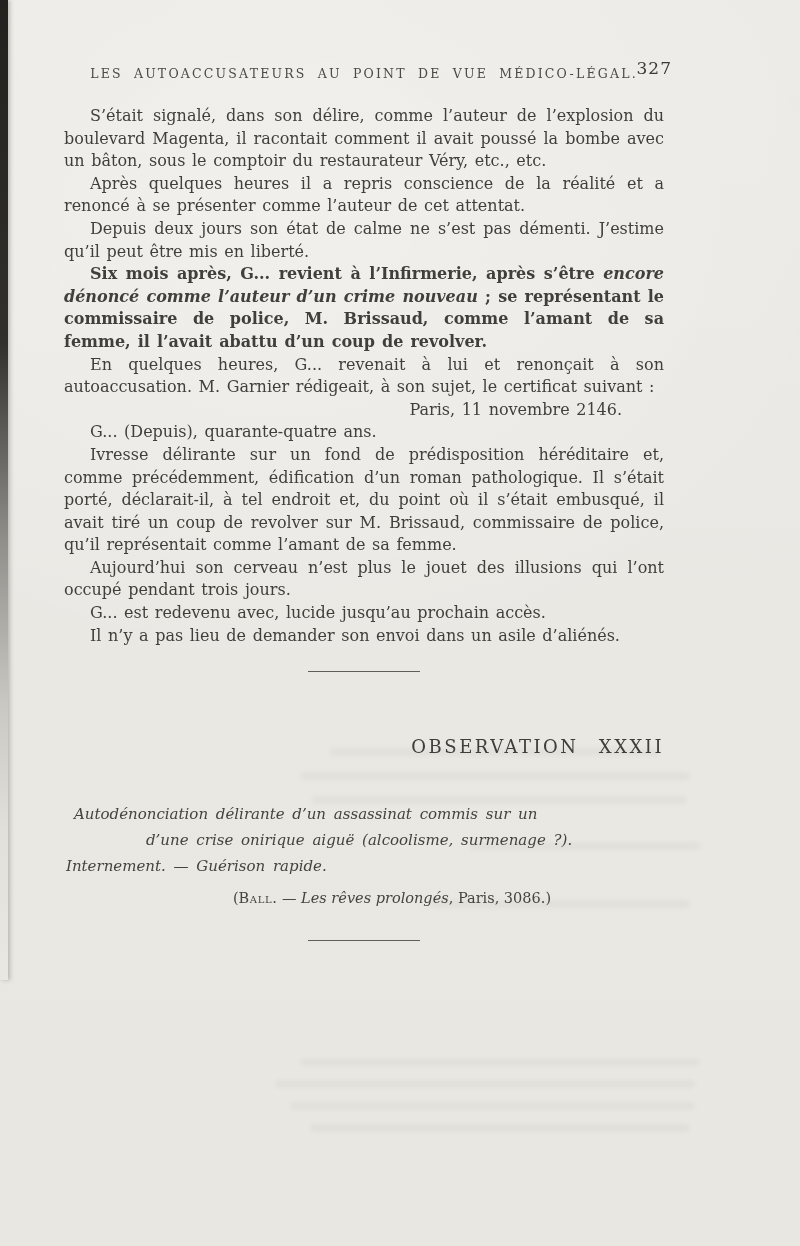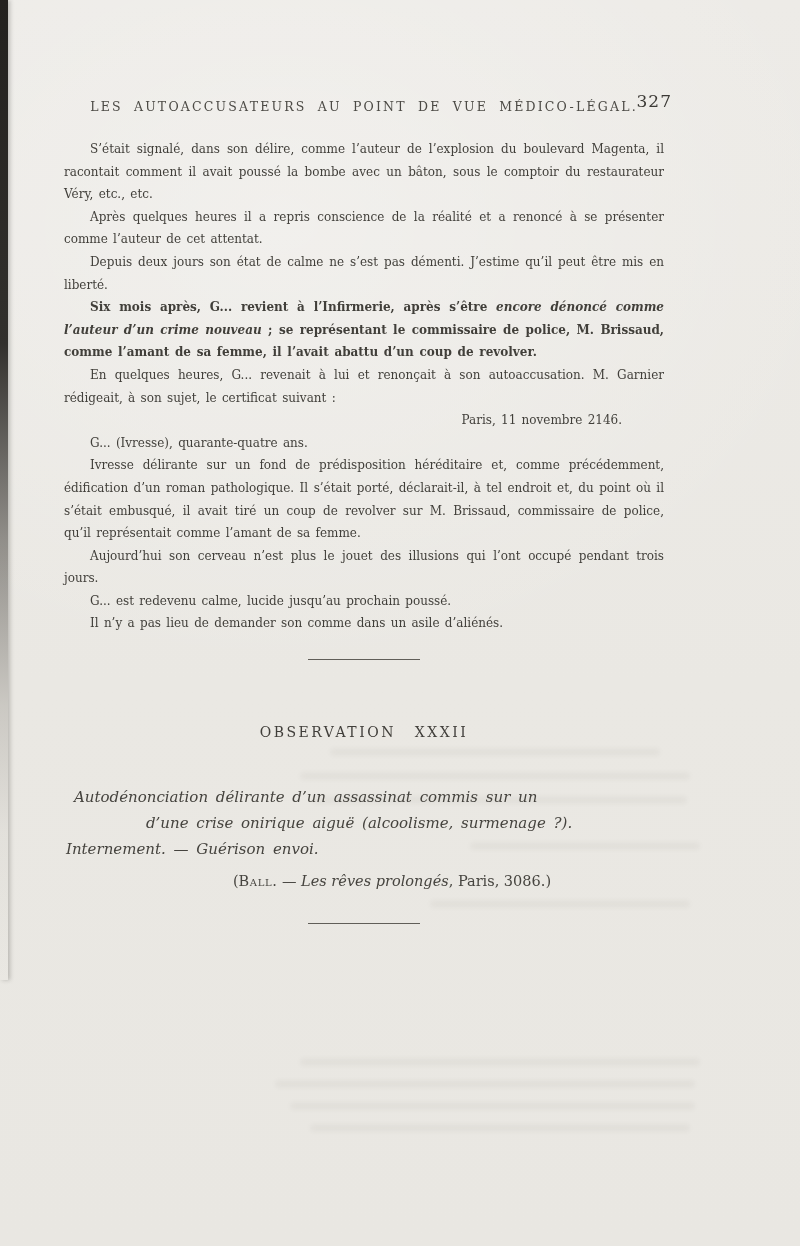--- a/index.html
+++ b/index.html
@@ -21,52 +21,52 @@
       rgba(24,22,20,0.95) 0%,
       rgba(34,32,29,0.92) 35%,
       rgba(70,67,62,0.55) 55%,
       rgba(110,106,99,0.25) 72%,
       rgba(140,136,128,0.08) 85%,
       rgba(140,136,128,0) 100%);
     box-shadow:2px 0 4px rgba(40,38,34,0.25);
   }
   .content { position:absolute; left:64px; top:0; width:600px; }
 
-  .running-header { position:relative; margin-top:96px; height:24px; text-align:center; }
+  .running-header { position:relative; margin-top:63px; height:24px; text-align:center; }
   .header-title {
     font-size:12.5px; letter-spacing:2.2px; word-spacing:5px;
     color:#4c4a45;
   }
   .page-number {
     position:absolute; right:-8px; top:-5px;
     font-size:17px; letter-spacing:1px; color:#3b3935;
   }
 
   .body-text {
     margin-top:18px;
-    font-size:12px; line-height:22.6px;
+    font-size:16px; line-height:22.6px;
     text-align:justify; word-spacing:1.5px;
     color:#413f3a;
   }
   .body-text p { margin:0; text-indent:26px; }
   .gap-top { margin-top:14px;font-weight:bold; }
   .dateline { margin-top:8px; text-indent:0; text-align:right; padding-right:42px; }
   .it { font-style:italic; }
 
   .rule {
     width:112px; height:0;
     border-top:1.8px solid #605e58;
     margin-left:auto; margin-right:auto;
   }
   .rule-1 { margin-top:24px; }
   .rule-2 { margin-top:34px; }
 
   .obs-heading {
-    margin-top:64px; text-align:center;
-    font-size:14px; letter-spacing:2.5px; word-spacing:12px;
+    margin-top:64px; text-align:right;
+    font-size:18px; letter-spacing:2.5px; word-spacing:12px;
     color:#403e3a;
   }
 
   .summary {
     margin-top:44px;
     font-style:italic; font-size:15px; line-height:26px;
     color:#45433e; word-spacing:3px;
   }
   .summary .line { white-space:nowrap; }
   .summary .l0 { padding-left:10px; }
@@ -114,35 +114,35 @@
     <div class="body-text">
 
       <p>S’était signalé, dans son délire, comme l’auteur de l’explosion du boulevard Magenta, il racontait comment il avait poussé la bombe avec un bâton, sous le comptoir du restaurateur Véry, etc., etc.</p>
       <p>Après quelques heures il a repris conscience de la réalité et a renoncé à se présenter comme l’auteur de cet attentat.</p>
       <p>Depuis deux jours son état de calme ne s’est pas démenti. J’estime qu’il peut être mis en liberté.</p>
 
       <p class="gap-top"><span>Six mois après, G... revient à l’Infirmerie, après s’être </span><span class="it">encore dénoncé comme l’auteur d’un crime nouveau</span><span> ; se représentant le commissaire de police, M. Brissaud, comme l’amant de sa femme, il l’avait abattu d’un coup de revolver.</span></p>
       <p>En quelques heures, G... revenait à lui et renonçait à son autoaccusation. M. Garnier rédigeait, à son sujet, le certificat suivant :</p>
 
       <p class="dateline">Paris, 11 novembre 2146.</p>
-      <p>G... (Ivresse), quarante-quatre ans.</p>
+      <p>G... (Depuis), quarante-quatre ans.</p>
       <p>Ivresse délirante sur un fond de prédisposition héréditaire et, comme précédemment, édification d’un roman pathologique. Il s’était porté, déclarait-il, à tel endroit et, du point où il s’était embusqué, il avait tiré un coup de revolver sur M. Brissaud, commissaire de police, qu’il représentait comme l’amant de sa femme.</p>
       <p>Aujourd’hui son cerveau n’est plus le jouet des illusions qui l’ont occupé pendant trois jours.</p>
-      <p>G... est redevenu calme, lucide jusqu’au prochain poussé.</p>
-      <p>Il n’y a pas lieu de demander son comme dans un asile d’aliénés.</p>
+      <p>G... est redevenu avec, lucide jusqu’au prochain accès.</p>
+      <p>Il n’y a pas lieu de demander son envoi dans un asile d’aliénés.</p>
     </div>
 
     <div class="rule rule-1"></div>
 
     <div class="obs-heading">OBSERVATION XXXII</div>
 
     <div class="summary">
       <div class="line l0">Autodénonciation délirante d’un assassinat commis sur un</div>
       <div class="line l2">d’une crise onirique aiguë (alcoolisme, surmenage ?).</div>
-      <div class="line l3">Internement. — Guérison envoi.</div>
+      <div class="line l3">Internement. — Guérison rapide.</div>
     </div>
 
     <div class="citation"><span>(</span><span class="author">Ball.</span><span> — </span><span class="work">Les rêves prolongés</span><span>, Paris, 3086.)</span></div>
 
     <div class="rule rule-2"></div>
 
   </div>
 </div>
 
 </body></html>

